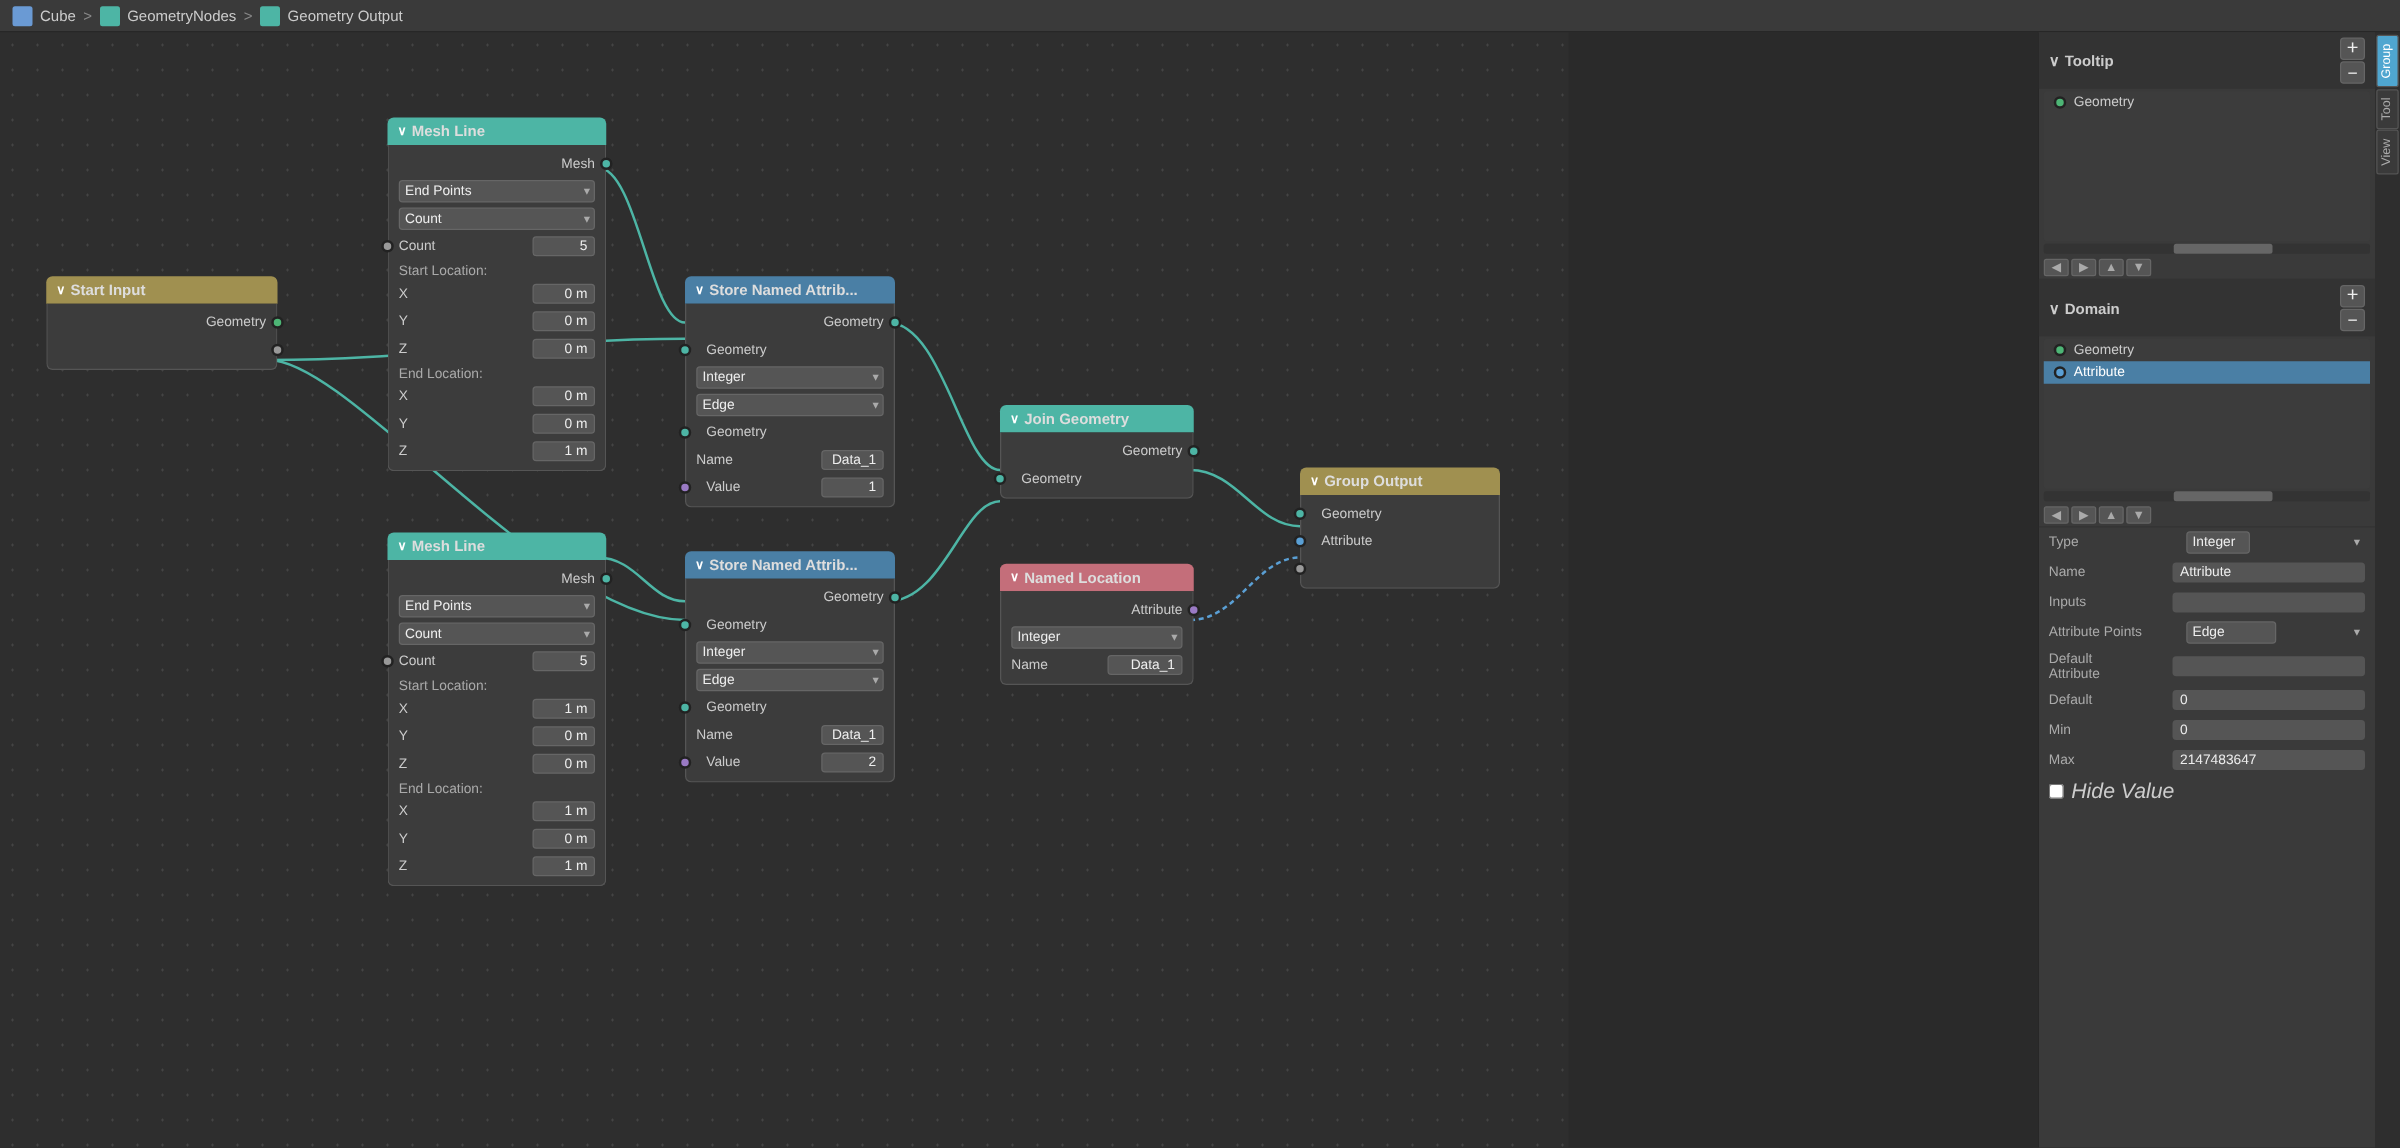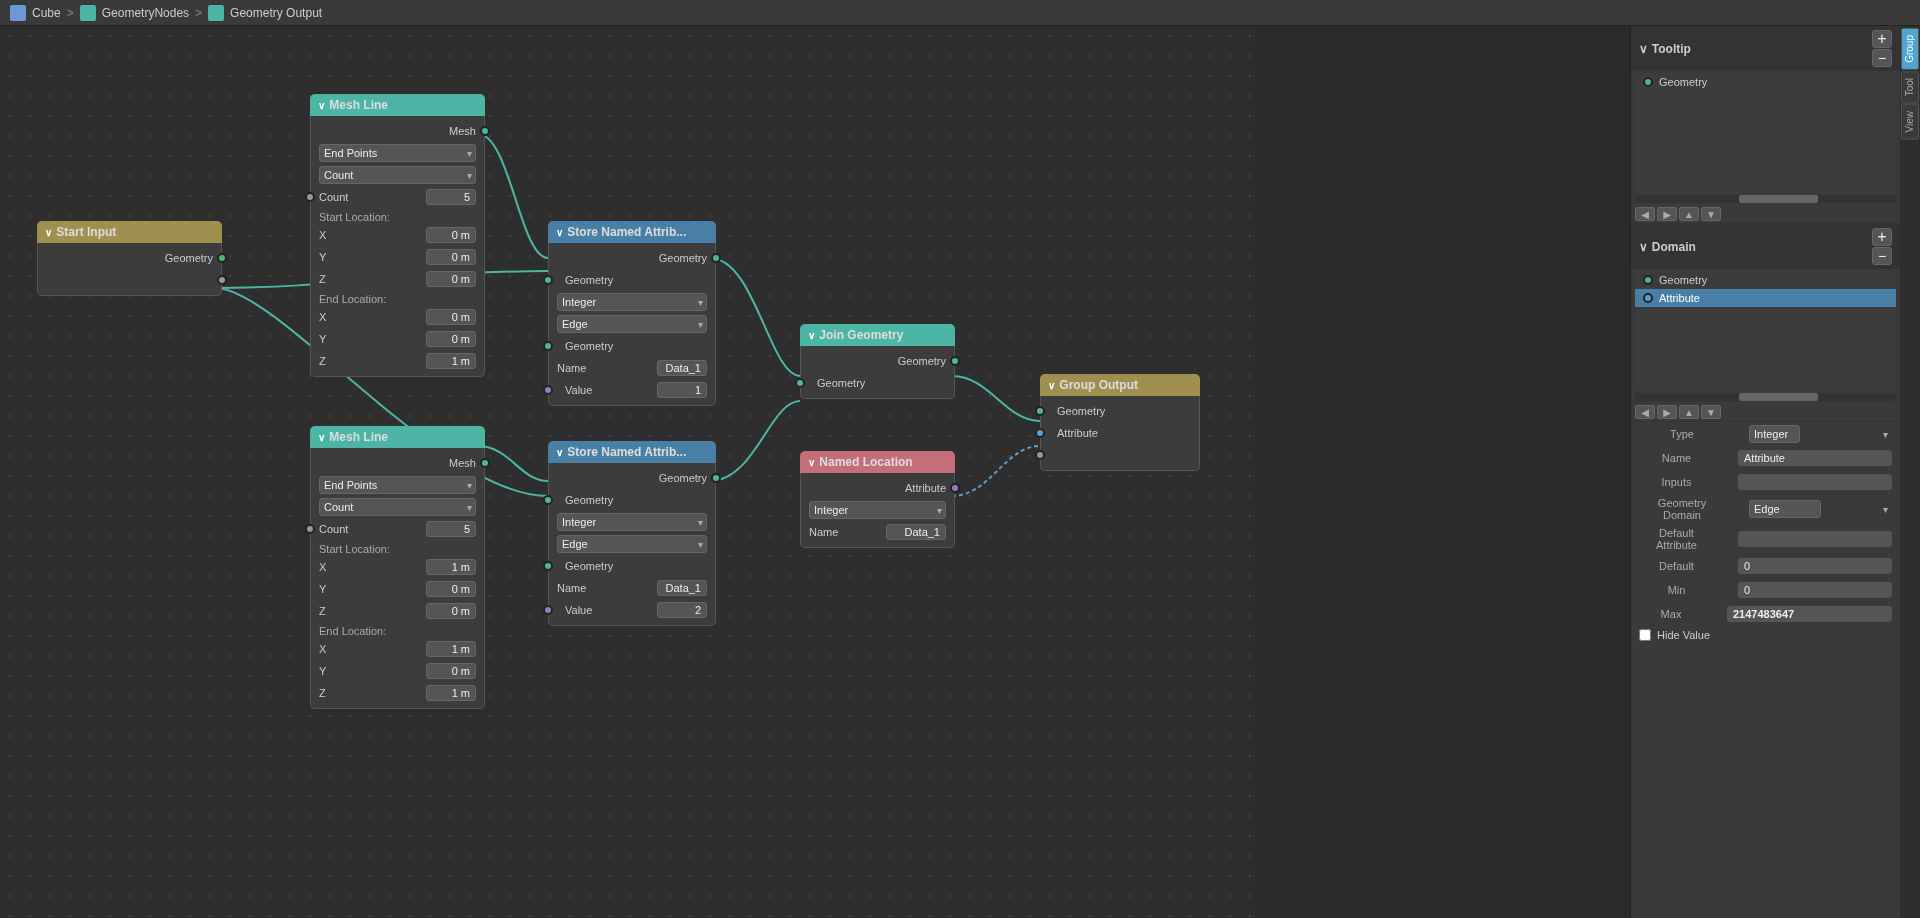--- a/index.html
+++ b/index.html
@@ -250,21 +250,21 @@
     .panel-row {
       display: flex;
       align-items: center;
       padding: 3px 8px;
       min-height: 24px;
     }
     .panel-label {
       color: #aaa;
       font-size: 11px;
       width: 110px;
-      text-align: center;
+      text-align: left;
       padding-right: 24px;
     }
     .panel-value {
       flex: 1;
       background: #555;
       border: 1px solid #666;
       border-radius: 3px;
       padding: 2px 6px;
       font-size: 11px;
       color: #eee;
@@ -788,21 +788,21 @@
     <span class="panel-label">Name</span>
     <input type="text" class="panel-value" style="border: none; outline: none; cursor: text;" value="Attribute">
   </div>
 
   <div class="panel-row">
     <span class="panel-label">Inputs</span>
     <input type="text" class="panel-value" style="border: none; outline: none; cursor: text;">
   </div>
 
   <div class="panel-row">
-    <span class="panel-label">Geometry Domain</span>
+    <span class="panel-label">Attribute Points</span>
     <div class="select-wrapper" style="flex:1;">
       <select class="full-width-select">
         <option>Edge</option>
         <option>Point</option>
         <option>Face</option>
         <option>Face Corner</option>
       </select>
     </div>
   </div>
 
@@ -816,26 +816,26 @@
     <input type="text" class="panel-value" style="border: none; outline: none; cursor: text;" value="0">
   </div>
 
   <div class="panel-row">
     <span class="panel-label">Min</span>
     <input type="text" class="panel-value" style="border: none; outline: none; cursor: text;" value="0">
   </div>
 
   <div class="panel-row">
     <span class="panel-label">Max</span>
-    <input type="text" class="panel-value" style="border: none; outline: none; cursor: text; font-weight: bold;" value="2147483647">
+    <input type="text" class="panel-value" style="border: none; outline: none; cursor: text;" value="2147483647">
   </div>
 
   <div class="checkbox-row">
     <input type="checkbox" style="">
-    <span style="font-size:11px;color:#ccc;">Hide Value</span>
+    <span style="font-size:17px;color:#ccc;font-style:italic;">Hide Value</span>
   </div>
 
 </div>
 
 <div class="side-tabs">
   <div class="side-tab active">Group</div>
   <div class="side-tab">Tool</div>
   <div class="side-tab">View</div>
 </div>
 

